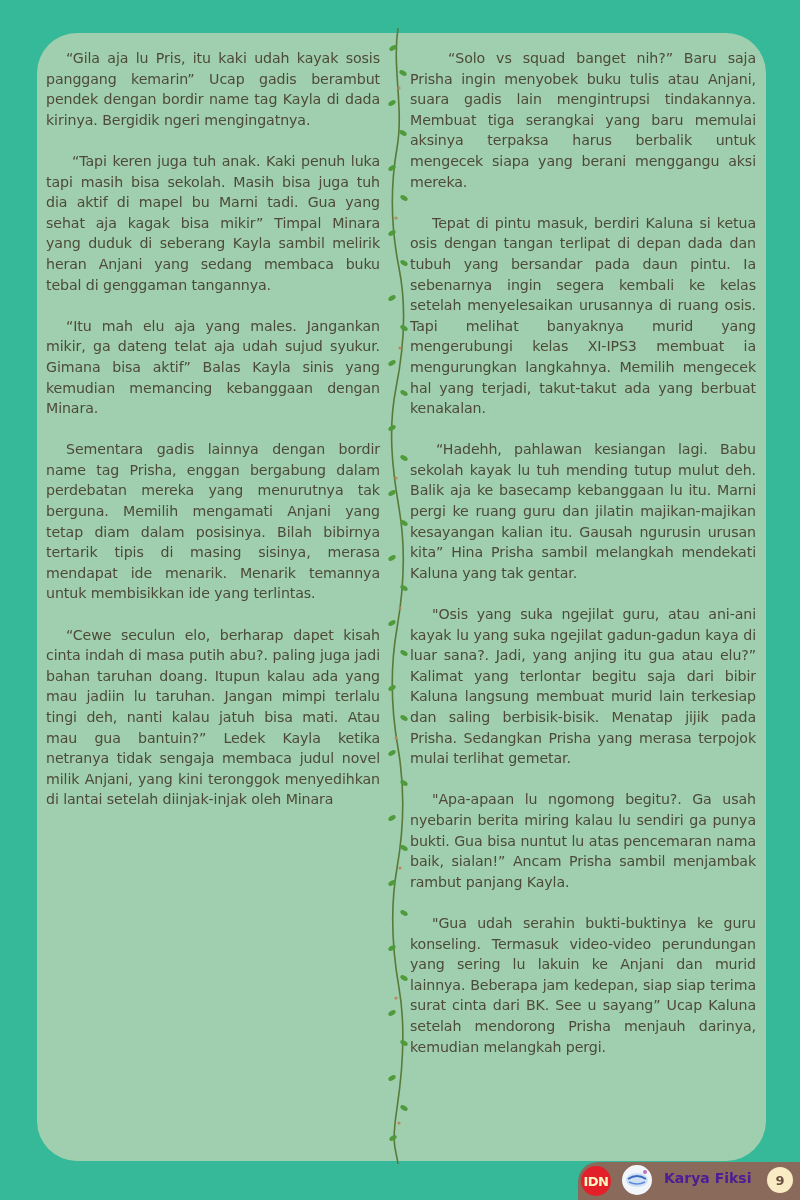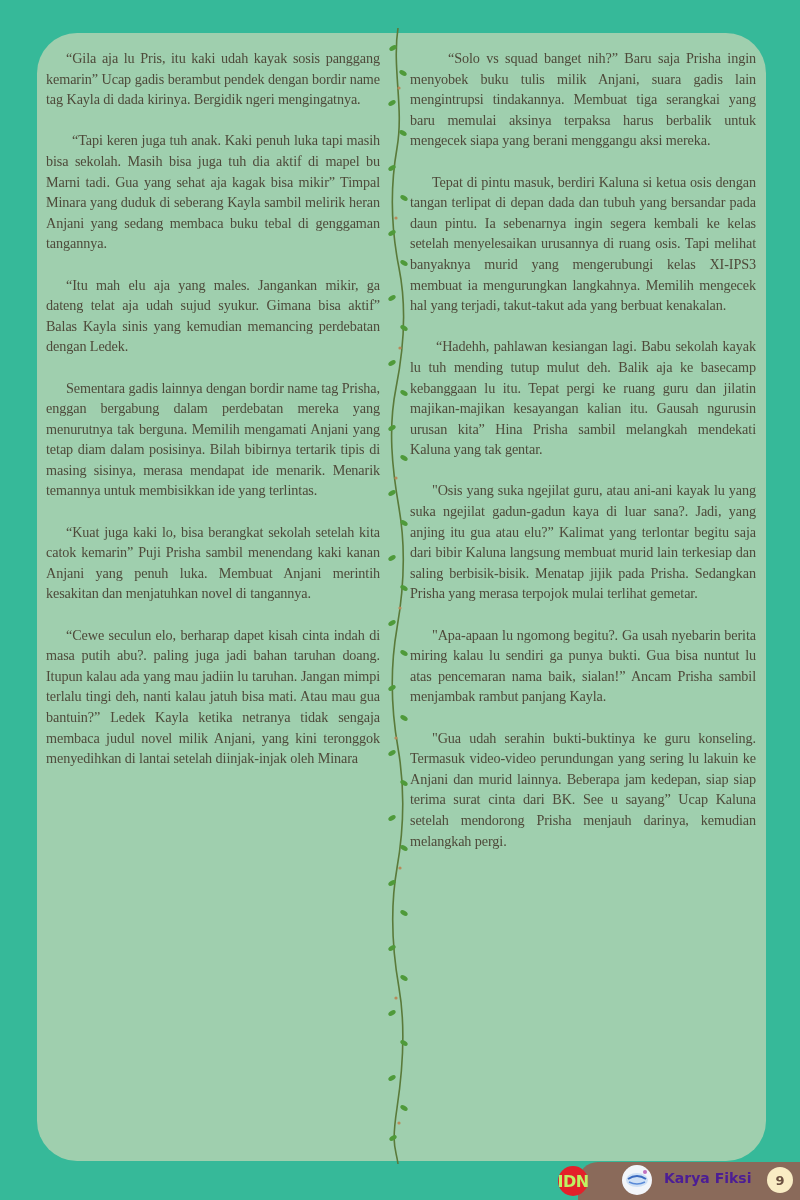--- a/index.html
+++ b/index.html
@@ -12,34 +12,34 @@
     position:absolute; left:37px; top:33px; width:729px; height:1128px;
     background:#9fcfae; border-radius:40px;
   }
   .col {
     position:absolute; top:48px;
     font-size:14.2px; line-height:20.6px; color:#4e4a3a;
     text-align:justify; letter-spacing:-0.1px;
   }
   .col.left { left:46px; width:334px; }
   .col.right { left:410px; width:346px; }
-  .col p { margin:0 0 20.6px 0; text-indent:20px;font-family:Liberation Serif, serif; }
+  .col p { margin:0 0 20.6px 0; text-indent:20px; }
   .col.right p { text-indent:22px; }
   .col p.deep { text-indent:38px; }
   .col p.mid { text-indent:26px; }
   .vine {
     position:absolute; left:386px; top:28px; width:24px; height:1136px;
   }
   .footer {
     position:absolute; left:578px; top:1162px; width:230px; height:40px;
     background:#8a6a5a; border-radius:20px 0 0 0;
   }
   .idn {
-    position:absolute; left:558px; top:1166px; width:30px; height:30px; border-radius:50%;
-    background:#e3202a; color:#bef264; font-weight:bold; font-size:16px;
+    position:absolute; left:581px; top:1166px; width:30px; height:30px; border-radius:50%;
+    background:#e3202a; color:#fef9c3; font-weight:bold; font-size:13px;
     display:flex; align-items:center; justify-content:center; letter-spacing:-0.5px;
   }
   .logo2 {
     position:absolute; left:622px; top:1165px; width:30px; height:30px; border-radius:50%;
     background:#f2f5fa; display:flex; align-items:center; justify-content:center;
     overflow:hidden;
   }
   .footer-label {
     position:absolute; left:664px; top:1170px; font-weight:bold; font-size:14px;
     color:#4c1d95;
@@ -51,23 +51,22 @@
   }
 </style>
 </head>
 <body>
 
 <div class="panel"></div>
 
 <div class="col left">
   <p>“Gila aja lu Pris, itu kaki udah kayak sosis panggang kemarin” Ucap gadis berambut pendek dengan bordir name tag Kayla di dada kirinya. Bergidik ngeri mengingatnya.</p>
   <p class="mid">“Tapi keren juga tuh anak. Kaki penuh luka tapi masih bisa sekolah. Masih bisa juga tuh dia aktif di mapel bu Marni tadi. Gua yang sehat aja kagak bisa mikir” Timpal Minara yang duduk di seberang Kayla sambil melirik heran Anjani yang sedang membaca buku tebal di genggaman tangannya.</p>
-  <p>“Itu mah elu aja yang males. Jangankan mikir, ga dateng telat aja udah sujud syukur. Gimana bisa aktif” Balas Kayla sinis yang kemudian memancing perdebatan dengan Ledek.</p>
+  <p>“Itu mah elu aja yang males. Jangankan mikir, ga dateng telat aja udah sujud syukur. Gimana bisa aktif” Balas Kayla sinis yang kemudian memancing kebanggaan dengan Minara.</p>
   <p>Sementara gadis lainnya dengan bordir name tag Prisha, enggan bergabung dalam perdebatan mereka yang menurutnya tak berguna. Memilih mengamati Anjani yang tetap diam dalam posisinya. Bilah bibirnya tertarik tipis di masing sisinya, merasa mendapat ide menarik. Menarik temannya untuk membisikkan ide yang terlintas.</p>
-  <p>“Kuat juga kaki lo, bisa berangkat sekolah setelah kita catok kemarin” Puji Prisha sambil menendang kaki kanan Anjani yang penuh luka. Membuat Anjani merintih kesakitan dan menjatuhkan novel di tangannya.</p>
   <p>“Cewe seculun elo, berharap dapet kisah cinta indah di masa putih abu?. paling juga jadi bahan taruhan doang. Itupun kalau ada yang mau jadiin lu taruhan. Jangan mimpi terlalu tingi deh, nanti kalau jatuh bisa mati. Atau mau gua bantuin?” Ledek Kayla ketika netranya tidak sengaja membaca judul novel milik Anjani, yang kini teronggok menyedihkan di lantai setelah diinjak-injak oleh Minara</p>
 </div>
 
 <svg class="vine" viewBox="0 0 24 1136" preserveAspectRatio="none">
   <path d="M12 0 C 6 40, 18 80, 11 120 S 5 200, 13 240 S 18 320, 10 360 S 6 440, 13 480 S 18 560, 11 600 S 5 680, 12 720 S 18 800, 11 840 S 6 920, 13 960 S 17 1040, 11 1080 S 10 1120, 12 1136" stroke="#5a7a3a" stroke-width="1.6" fill="none"></path>
   <g fill="#4f9a3a">
     <ellipse cx="7" cy="20" rx="4" ry="2.2" transform="rotate(-30 7 20)"></ellipse>
     <ellipse cx="17" cy="45" rx="4" ry="2.2" transform="rotate(30 17 45)"></ellipse>
     <ellipse cx="6" cy="75" rx="4" ry="2.2" transform="rotate(-30 6 75)"></ellipse>
     <ellipse cx="17" cy="105" rx="4" ry="2.2" transform="rotate(30 17 105)"></ellipse>
@@ -110,23 +109,23 @@
       <circle cx="10" cy="450" r="1.6"></circle>
     <circle cx="14" cy="580" r="1.6"></circle>
       <circle cx="10" cy="710" r="1.6"></circle>
     <circle cx="14" cy="840" r="1.6"></circle>
       <circle cx="10" cy="970" r="1.6"></circle>
     <circle cx="13" cy="1095" r="1.6"></circle>
   </g>
 </svg>
 
 <div class="col right">
-  <p class="deep">“Solo vs squad banget nih?” Baru saja Prisha ingin menyobek buku tulis milik Anjani, suara gadis lain mengintrupsi tindakannya. Membuat tiga serangkai yang baru memulai aksinya terpaksa harus berbalik untuk mengecek siapa yang berani menggangu aksi mereka.</p>
+  <p class="deep">“Solo vs squad banget nih?” Baru saja Prisha ingin menyobek buku tulis atau Anjani, suara gadis lain mengintrupsi tindakannya. Membuat tiga serangkai yang baru memulai aksinya terpaksa harus berbalik untuk mengecek siapa yang berani menggangu aksi mereka.</p>
   <p>Tepat di pintu masuk, berdiri  Kaluna si ketua osis dengan tangan terlipat di depan dada dan tubuh yang bersandar pada daun pintu. Ia sebenarnya ingin segera kembali ke kelas setelah menyelesaikan urusannya di ruang osis. Tapi melihat banyaknya murid yang mengerubungi kelas XI-IPS3 membuat ia mengurungkan langkahnya. Memilih mengecek hal yang terjadi, takut-takut ada yang berbuat kenakalan.</p>
-  <p class="mid">“Hadehh, pahlawan kesiangan lagi. Babu sekolah kayak lu tuh mending tutup mulut deh. Balik aja ke basecamp kebanggaan lu itu. Tepat pergi ke ruang guru dan jilatin majikan-majikan kesayangan kalian itu. Gausah ngurusin urusan kita” Hina Prisha sambil melangkah mendekati Kaluna yang tak gentar.</p>
+  <p class="mid">“Hadehh, pahlawan kesiangan lagi. Babu sekolah kayak lu tuh mending tutup mulut deh. Balik aja ke basecamp kebanggaan lu itu. Marni pergi ke ruang guru dan jilatin majikan-majikan kesayangan kalian itu. Gausah ngurusin urusan kita” Hina Prisha sambil melangkah mendekati Kaluna yang tak gentar.</p>
   <p>"Osis yang suka ngejilat guru, atau ani-ani kayak lu yang suka ngejilat gadun-gadun kaya di luar sana?. Jadi, yang anjing itu gua atau elu?” Kalimat yang terlontar begitu saja dari bibir Kaluna langsung membuat murid lain terkesiap dan saling berbisik-bisik. Menatap jijik pada Prisha. Sedangkan Prisha yang merasa terpojok mulai terlihat gemetar.</p>
   <p>"Apa-apaan lu ngomong begitu?. Ga usah nyebarin berita miring kalau lu sendiri ga punya bukti. Gua bisa nuntut lu atas pencemaran nama baik, sialan!” Ancam Prisha sambil menjambak rambut panjang Kayla.</p>
   <p>"Gua udah serahin bukti-buktinya ke guru konseling. Termasuk video-video perundungan yang sering lu lakuin ke Anjani dan murid lainnya. Beberapa jam kedepan, siap siap terima surat cinta dari BK. See u sayang” Ucap Kaluna setelah mendorong Prisha menjauh darinya, kemudian melangkah pergi.</p>
 </div>
 
 <div class="footer"></div>
 <div class="idn">IDN</div>
 <div class="logo2">
   <svg width="26" height="26" viewBox="0 0 26 26">
     <ellipse cx="13" cy="13" rx="11" ry="7" fill="#cfe0f5"></ellipse>

